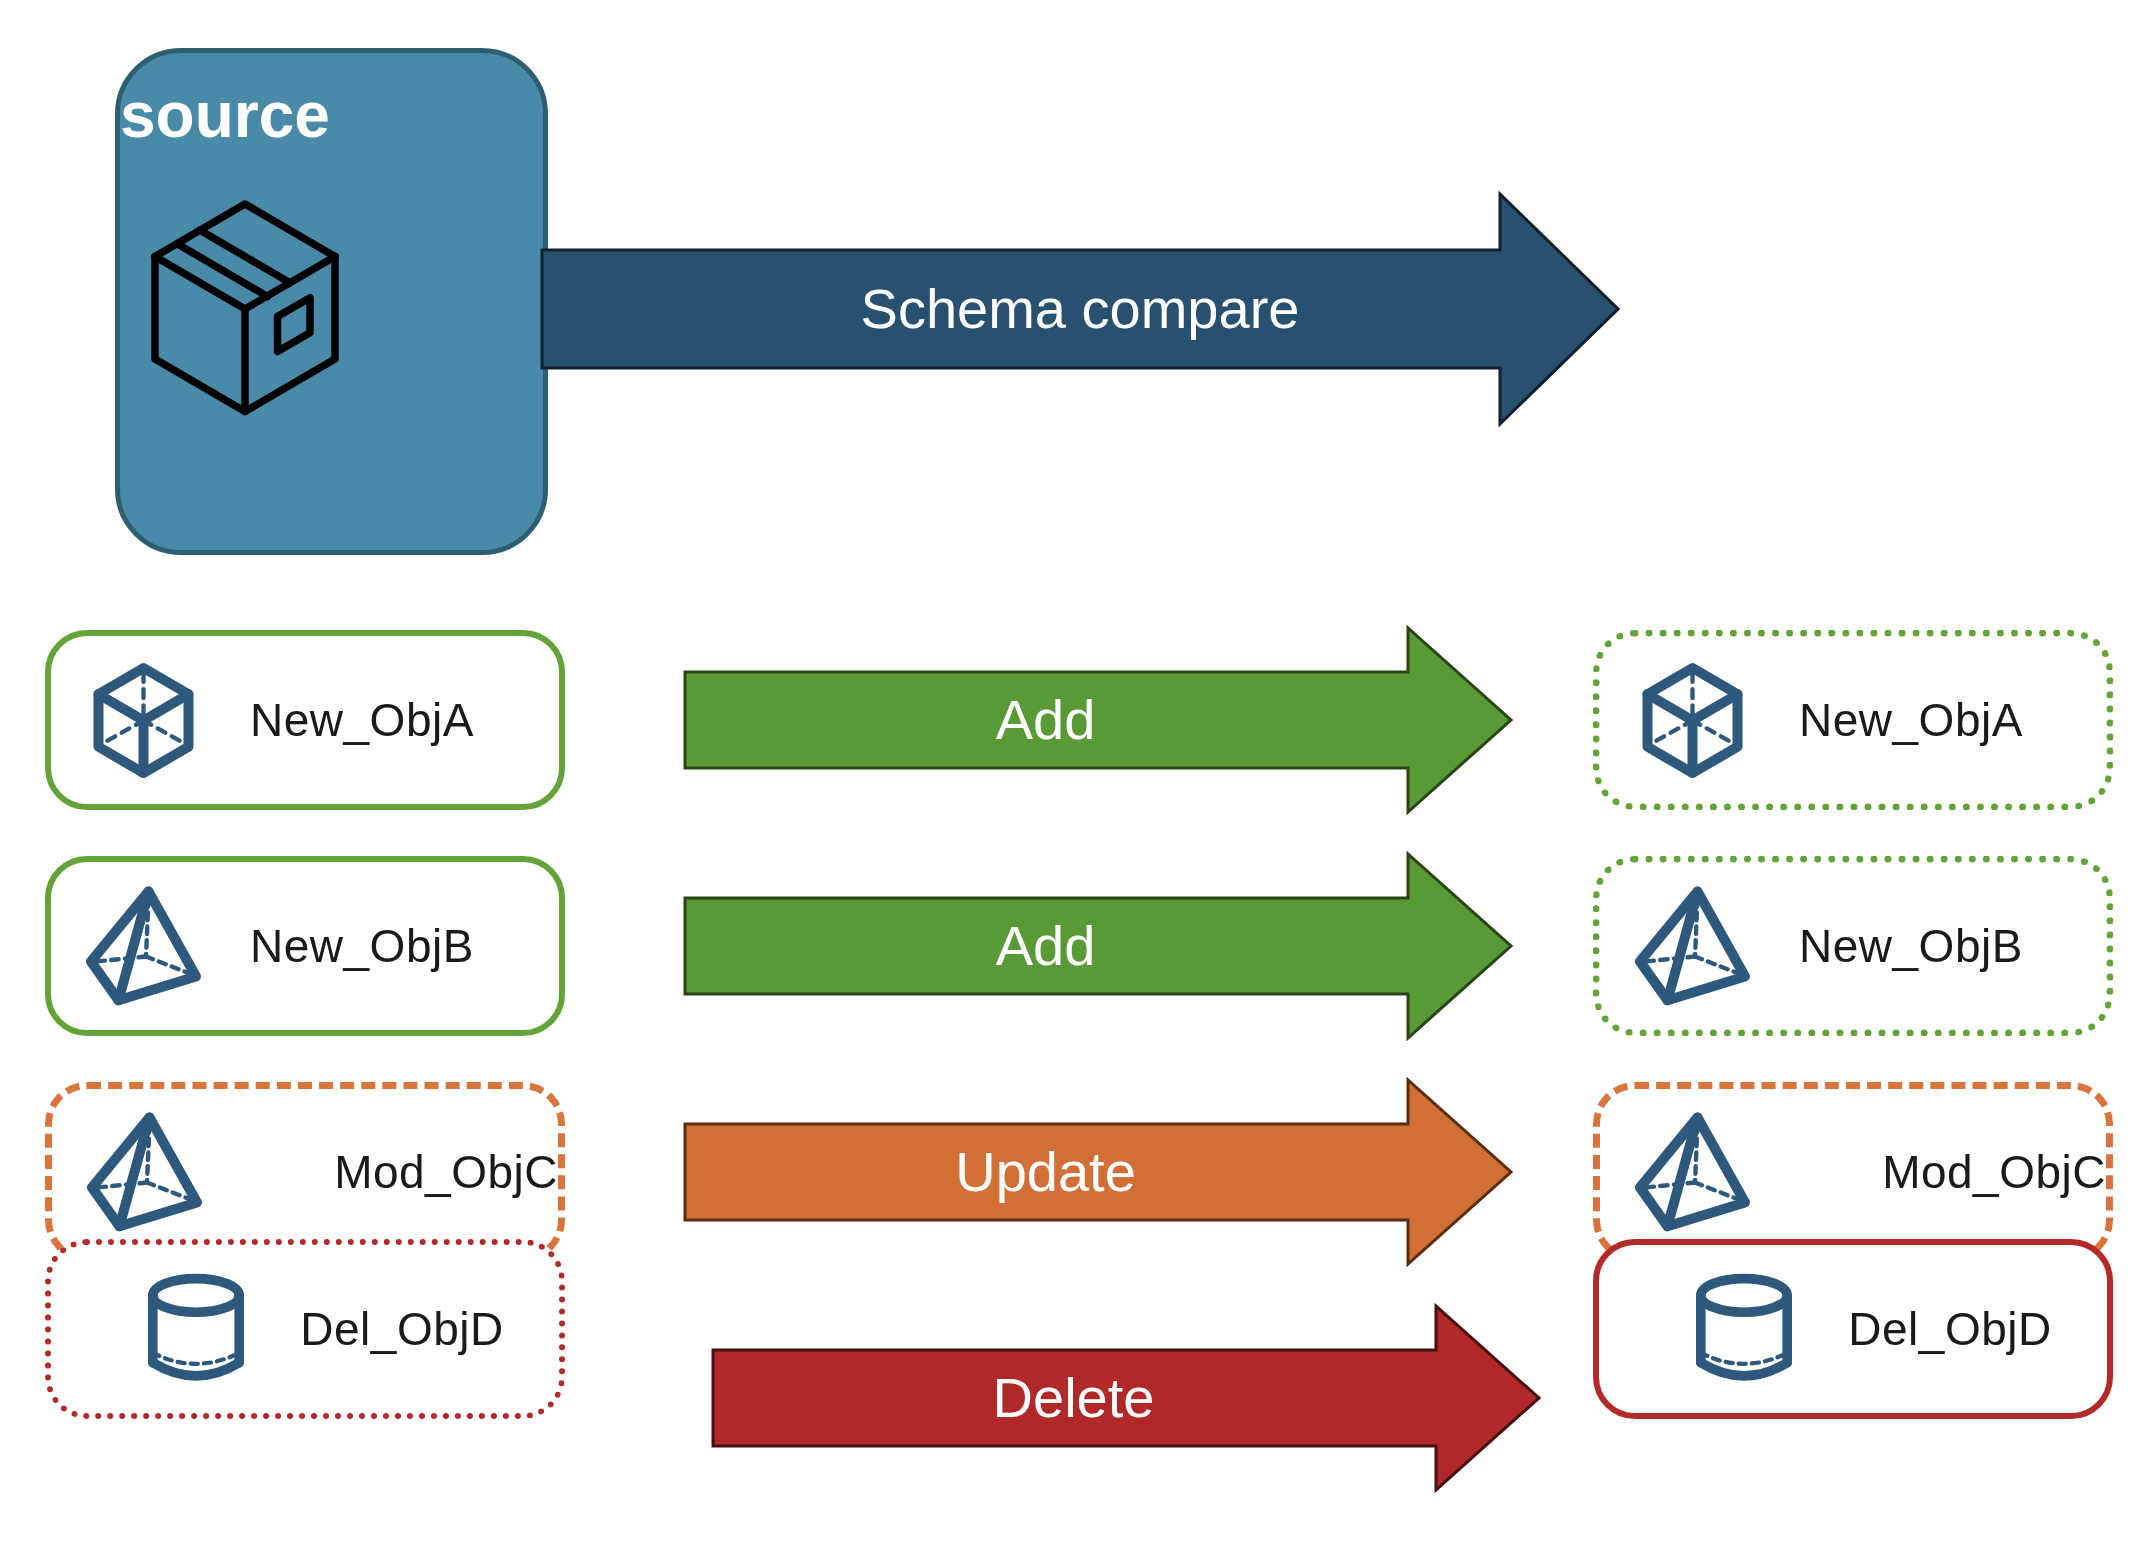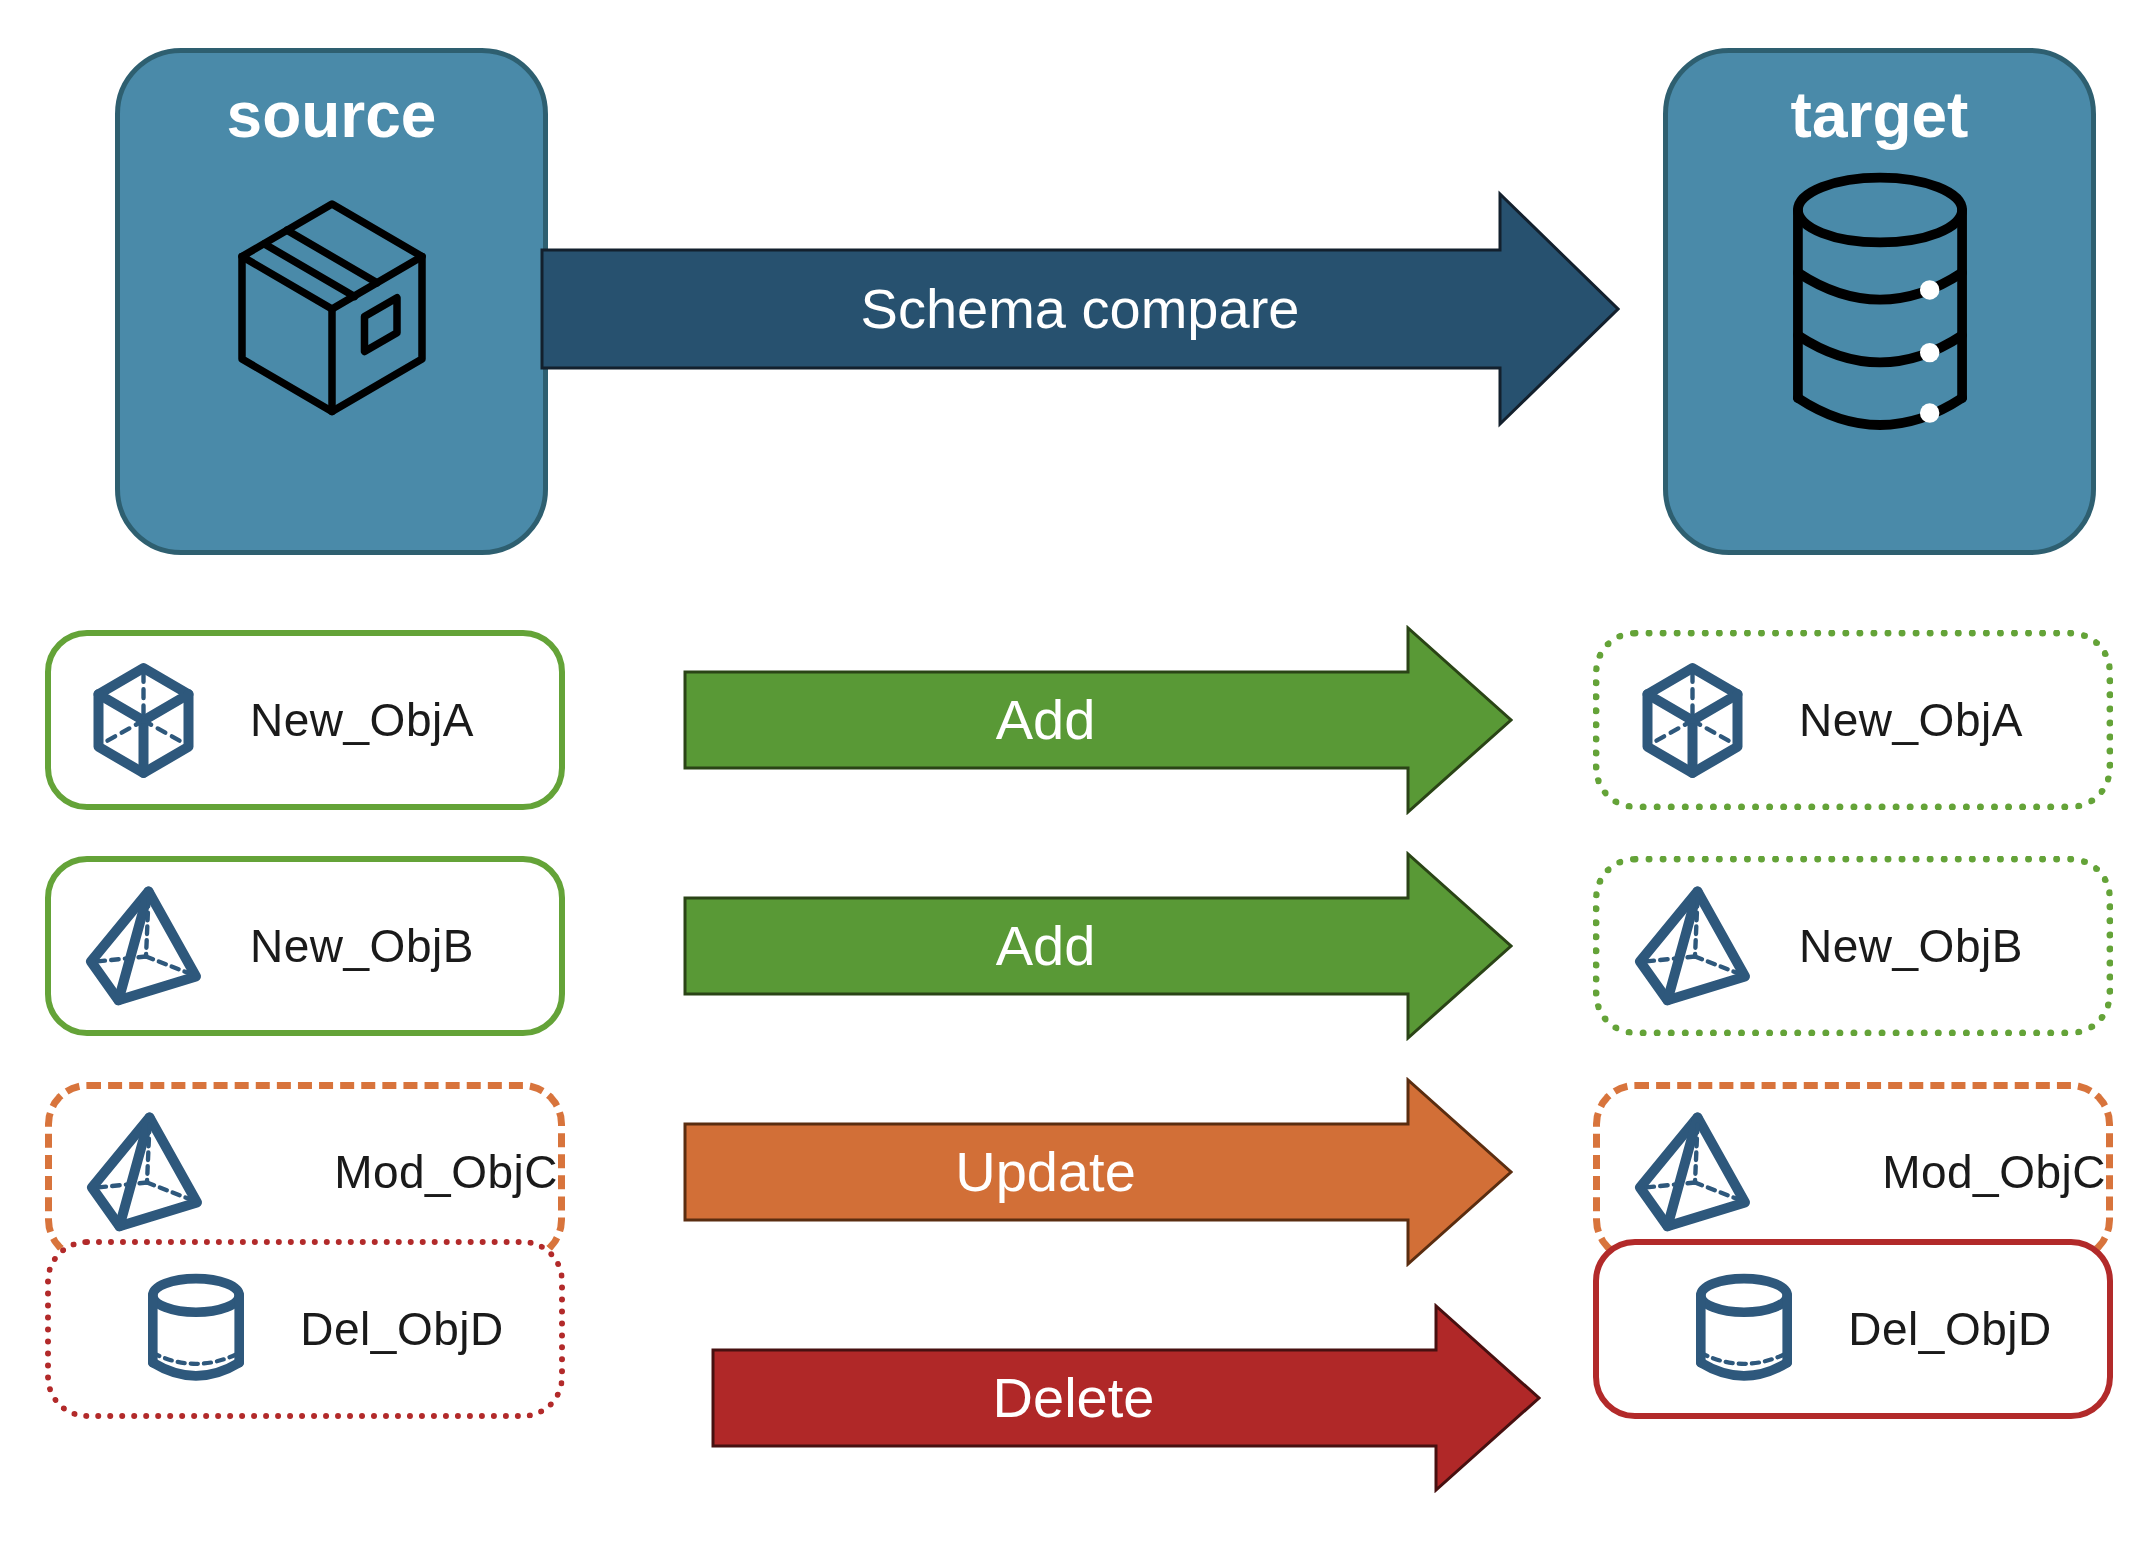--- a/index.html
+++ b/index.html
@@ -5,21 +5,21 @@
   html,body{margin:0;padding:0;background:#ffffff;}
   #canvas{
     position:relative;width:2150px;height:1550px;overflow:hidden;
     font-family:"Liberation Sans", sans-serif;background:#ffffff;
   }
   
   .panel{
     position:absolute;top:48px;width:433px;height:507px;
     background:var(--c-panel-blue);border:5px solid var(--c-panel-blue-border);
     border-radius:66px;box-sizing:border-box;
-    display:flex;flex-direction:column;align-items:center;
+    display:flex;flex-direction:column;align-items:flex-start;
   }
   .panel-source{left:115px;}
   .panel-target{left:1663px;}
   .panel-label{
     margin-top:30px;color:#ffffff;font-weight:bold;font-size:64px;line-height:1;
   }
   .panel-icon{margin-top:22px;}
   
   .arrow-wrap{position:absolute;}
   .arrow-wrap svg{position:absolute;left:0;top:0;display:block;}
@@ -61,38 +61,20 @@
         <polygon points="100,28 172,70 100,112 28,70"></polygon>
         <path d="M28,70 L28,152 L100,194 L172,152 L172,70"></path>
         <path d="M100,112 L100,194"></path>
         <path d="M64,49 L136,91"></path>
         <path d="M46,60 L118,102"></path>
         <polygon points="126,118 152,103 152,131 126,146"></polygon>
       </g>
     </svg>
   </div>
 
-  <div class="panel panel-target">
-    <div class="panel-label">target</div>
-    <svg class="panel-icon" width="216" height="270" viewBox="0 0 200 250">
-      <g class="line-icon" stroke="#ffffff" stroke-width="9">
-        <ellipse cx="100" cy="38" rx="76" ry="30"></ellipse>
-        <path d="M24,38 L24,212"></path>
-        <path d="M176,38 L176,212"></path>
-        <path d="M24,212 Q100,262 176,212"></path>
-        <path d="M24,96 Q100,146 176,96"></path>
-        <path d="M24,154 Q100,204 176,154"></path>
-      </g>
-      <g fill="#ffffff" stroke="none">
-        <circle cx="146" cy="112" r="9"></circle>
-        <circle cx="146" cy="170" r="9"></circle>
-        <circle cx="146" cy="226" r="9"></circle>
-      </g>
-    </svg>
-  </div>
 
   <div class="arrow-wrap arrow-schema" style="left:540px;top:184px;width:1080px;height:250px;">
     <svg width="1080" height="250" viewBox="0 0 1080 250">
       <polygon points="2,66 960,66 960,10 1078,125 960,240 960,184 2,184"></polygon>
     </svg>
     <div class="arrow-label" style="left:0;width:100%;">Schema compare</div>
   </div>
 
   <div class="obj-box col-left row-0 style-green-solid">
     <svg class="obj-icon" width="125" height="125" viewBox="0 0 100 100">

